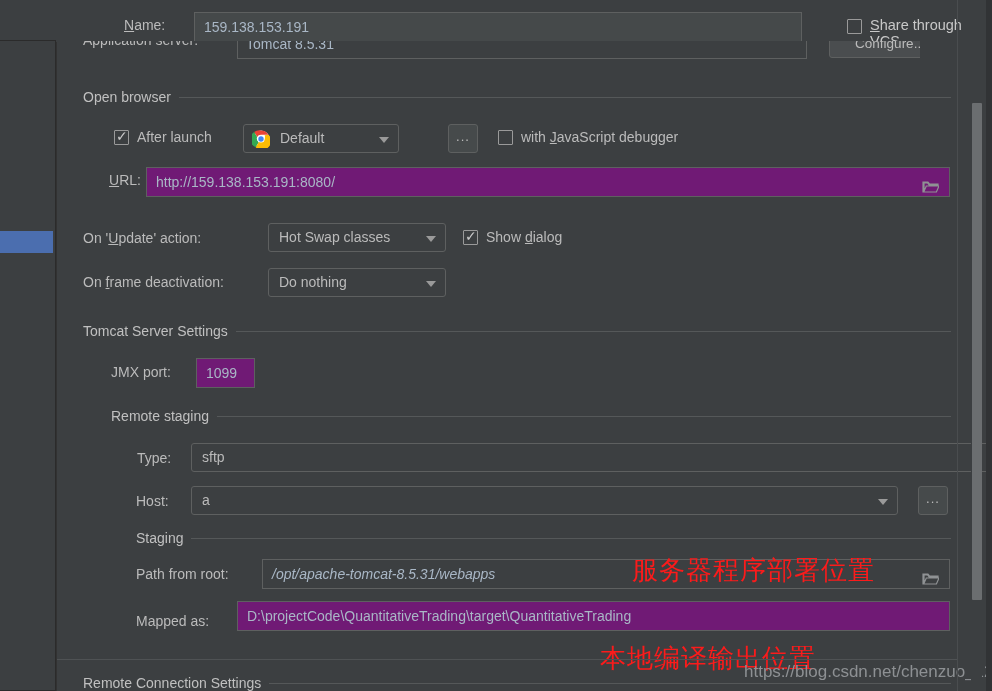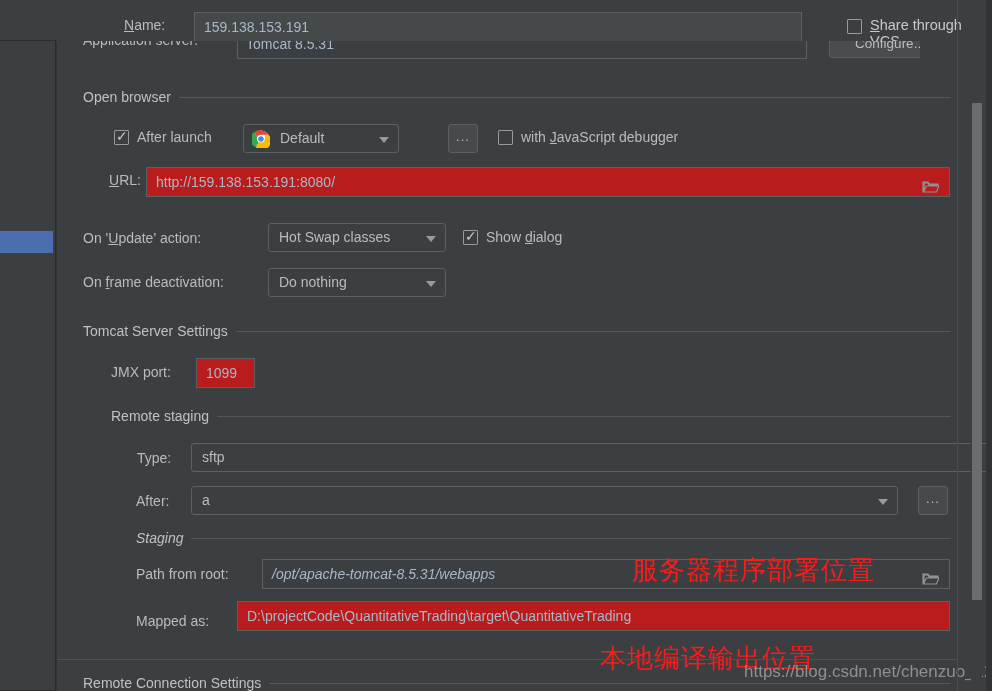--- a/index.html
+++ b/index.html
@@ -92,21 +92,21 @@
 
   
   .dots-btn {
     position: absolute; width: 30px; height: 29px; border: 1px solid #5e6060; border-radius: 3px;
     background: #464a4b; color: #bbbbbb; font-size: 13px; text-align: center; line-height: 24px;
     letter-spacing: 1px;
   }
 
   
   .field {
-    position: absolute; height: 30px; border: 1px solid #5e6060; background: #b91c1c;
+    position: absolute; height: 30px; border: 1px solid #5e6060; background: #701a75;
     color: #a9b7c6; font-size: 14px; padding: 0 9px; line-height: 28px; white-space: nowrap; overflow: hidden;
   }
   .field.plain { background: #3c3f41; }
   .field .folder-ico { position: absolute; right: 10px; top: 7px; }
 
   
   .annot {
     position: absolute; color: #fb1b1b; font-size: 26px; font-weight: 400;
     font-family: "DejaVu Sans", "Liberation Sans", sans-serif; white-space: nowrap; letter-spacing: 1px;
   }
@@ -213,28 +213,28 @@
       <span class="sec-title">Remote staging</span>
       <span class="sec-rule"></span>
     </div>
 
     <div class="row-label" style="left:80px; top:409px;">Type:</div>
     <div class="combo" style="left:134px; top:402px; width:914px;">
       <span>sftp</span>
       <span class="arrow"></span>
     </div>
 
-    <div class="row-label" style="left:79px; top:452px;">After:</div>
+    <div class="row-label" style="left:79px; top:452px;">Host:</div>
     <div class="combo" style="left:134px; top:445px; width:707px;">
       <span>a</span>
       <span class="arrow"></span>
     </div>
     <div class="dots-btn" style="left:861px; top:445px;">...</div>
 
-    <div class="section" style="left:79px; top:489px; width:815px;font-style:italic;">
+    <div class="section" style="left:79px; top:489px; width:815px;">
       <span class="sec-title">Staging</span>
       <span class="sec-rule"></span>
     </div>
 
     <div class="row-label" style="left:79px; top:525px;">Path from root:</div>
     <div class="field plain" style="left:205px; top:518px; width:688px;font-style:italic;">
       <span>/opt/apache-tomcat-8.5.31/webapps</span>
       <span class="folder-ico">
         <svg width="17" height="15" viewBox="0 0 17 15">
             <path d="M1 13V3h5l1.6 2H16v1H7.1L5.6 4H2v8.3l2.3-5.3H17l-2.6 6z" fill="none" stroke="#8f9294" stroke-width="1.2"></path>

